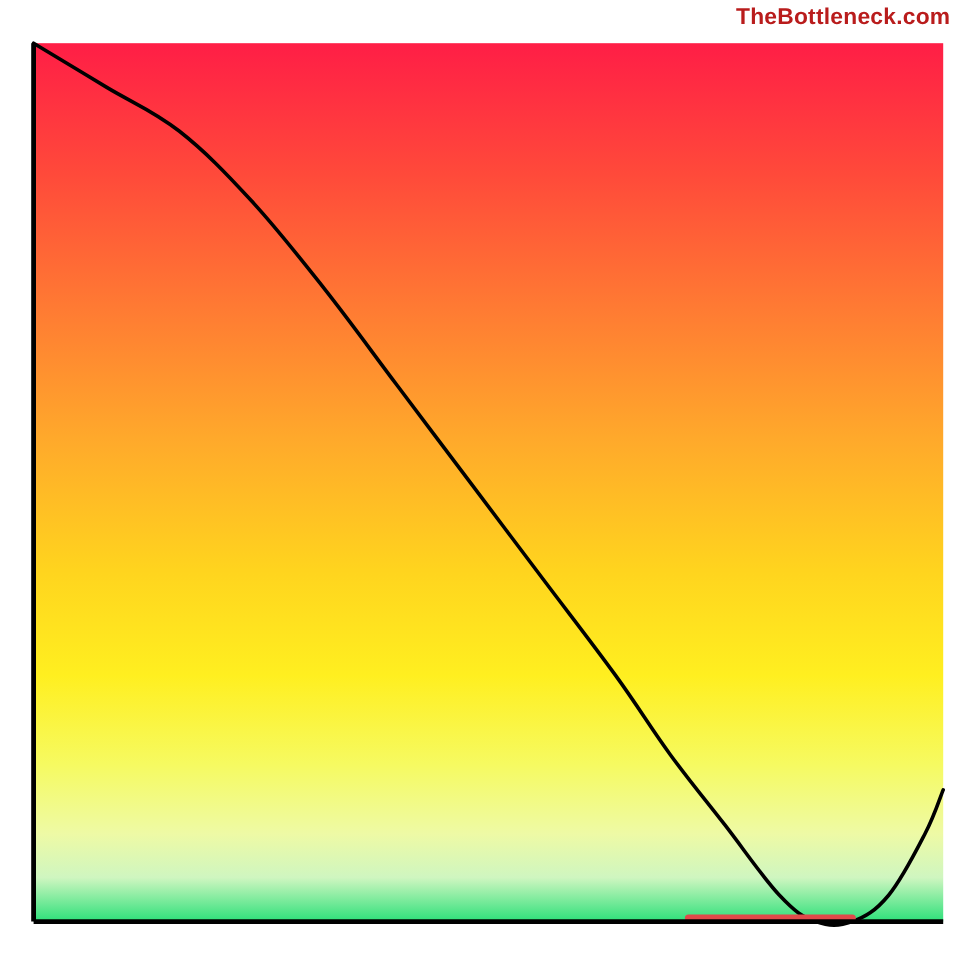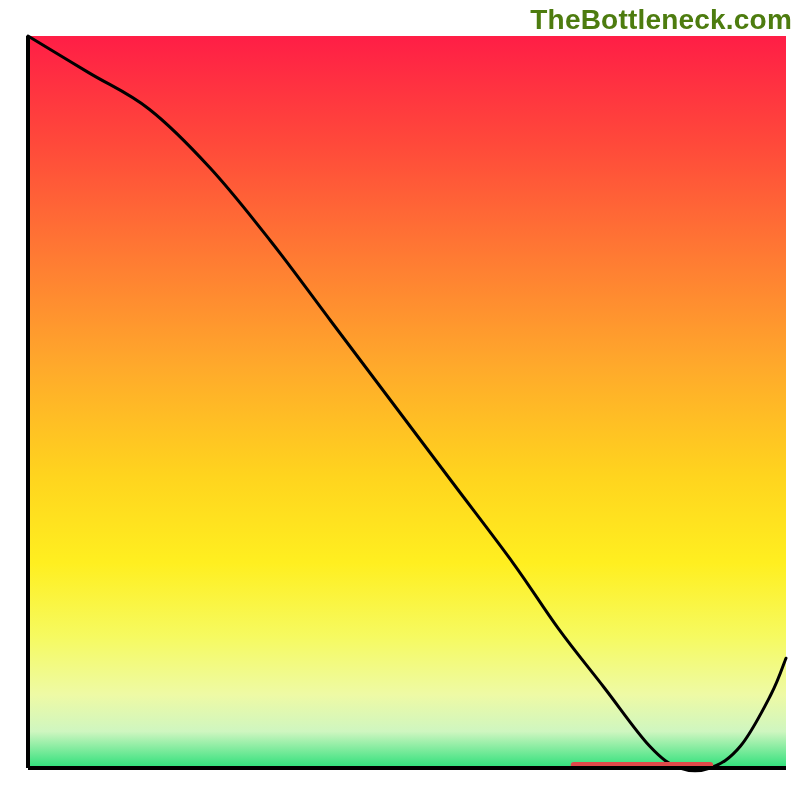--- a/index.html
+++ b/index.html
@@ -13,23 +13,23 @@
   }
   .wrap {
     position: relative;
     width: 800px;
     height: 800px;
   }
   .watermark {
     position: absolute;
     top: 4px;
     right: 8px;
-    font-size: 28px;
+    font-size: 19px;
     font-weight: 600;
-    color: #4d7c0f;
+    color: #b91c1c;
     letter-spacing: 0.2px;
     z-index: 10;
   }
   svg {
     display: block;
   }
 </style>
 </head>
 <body>
 

